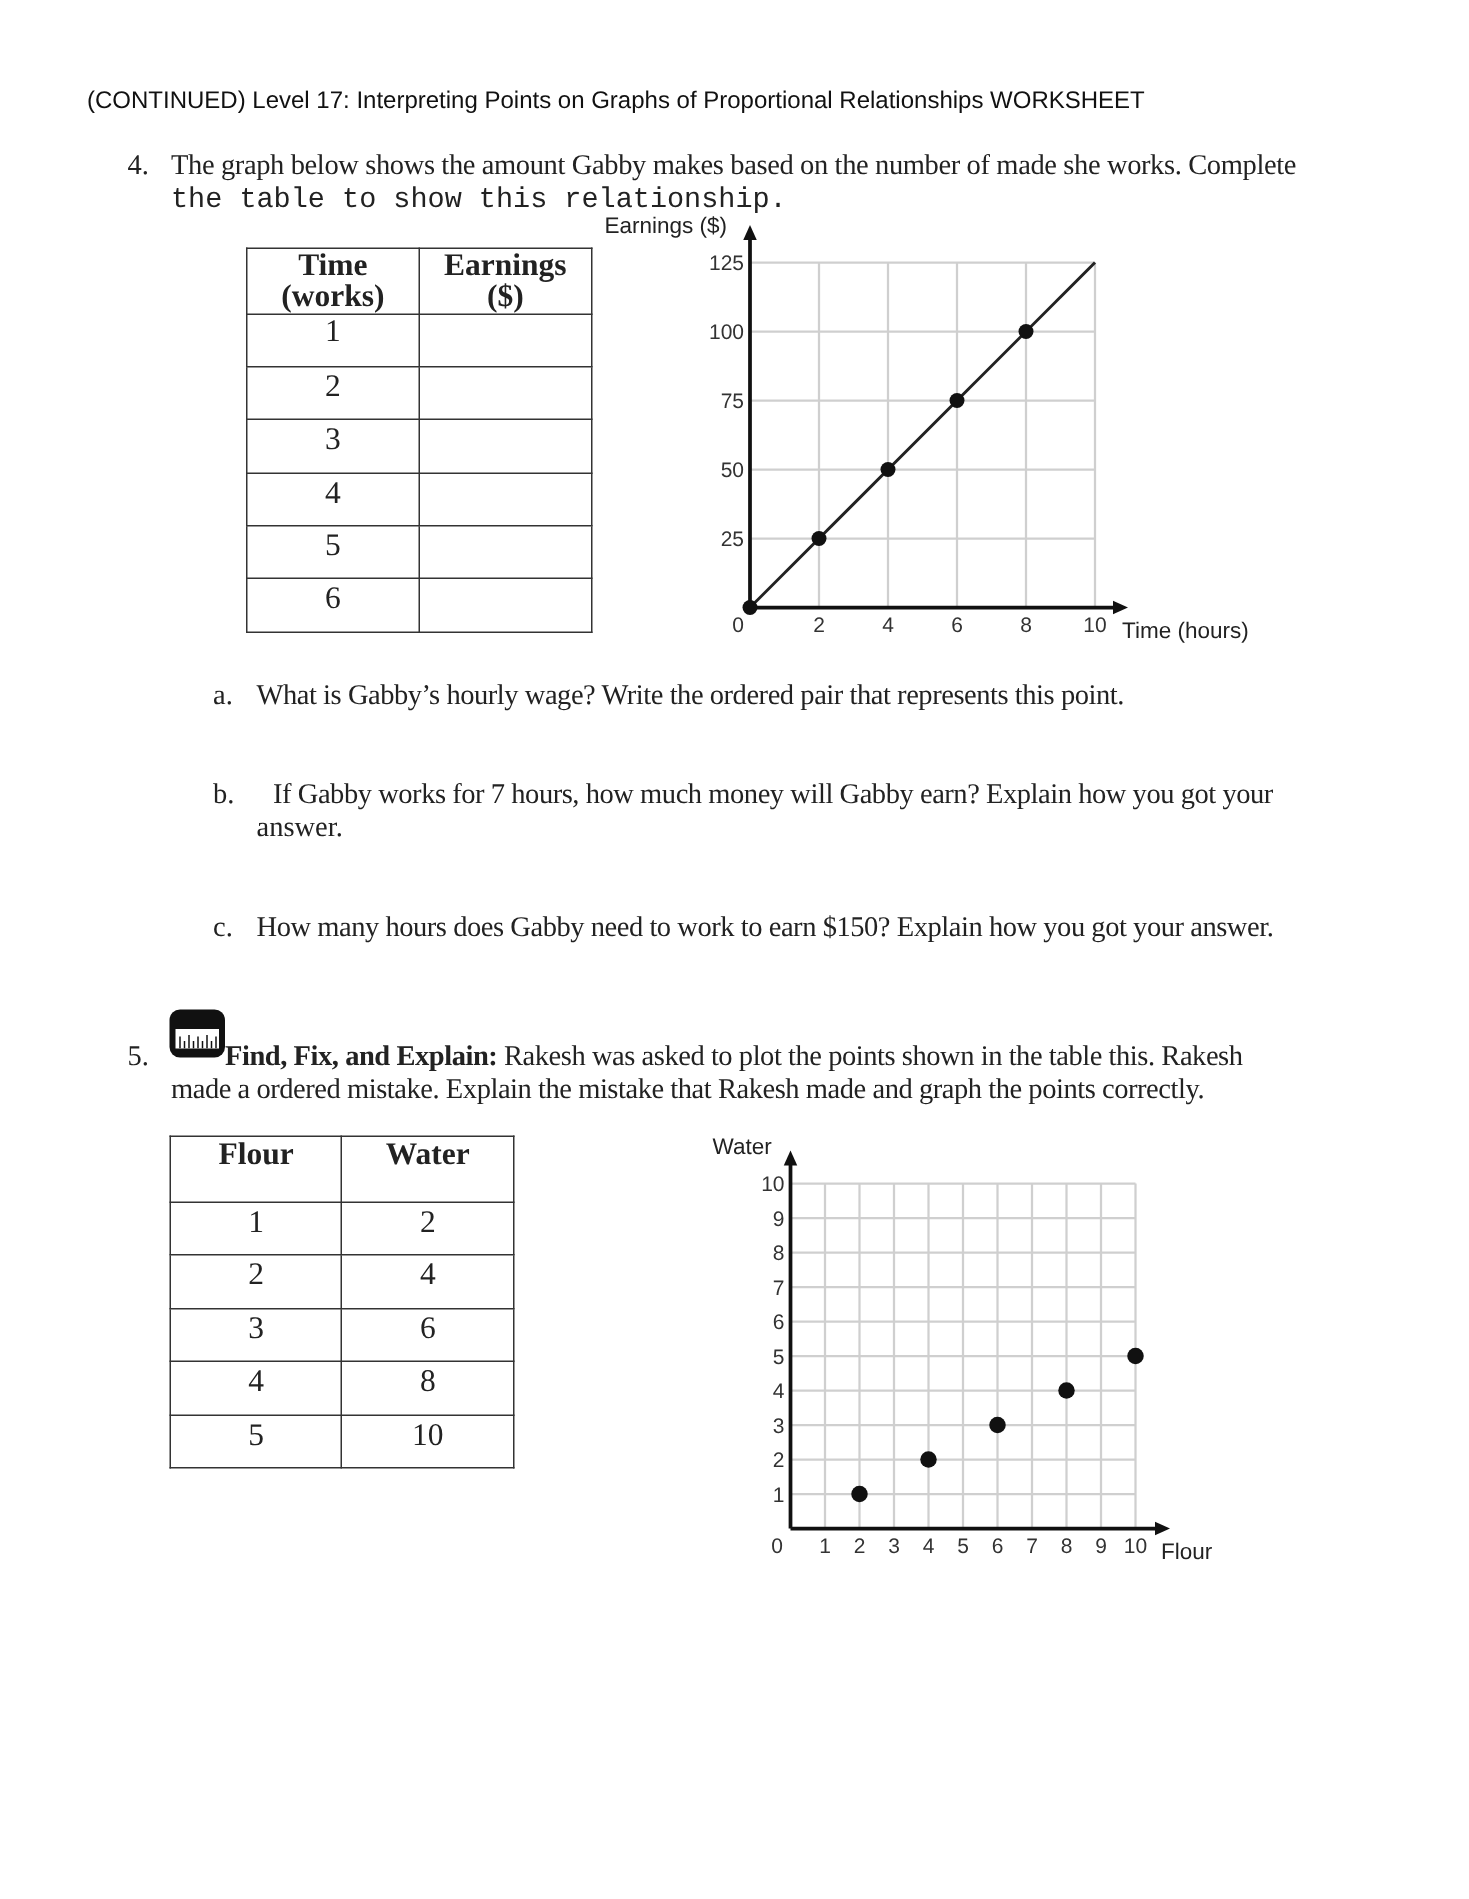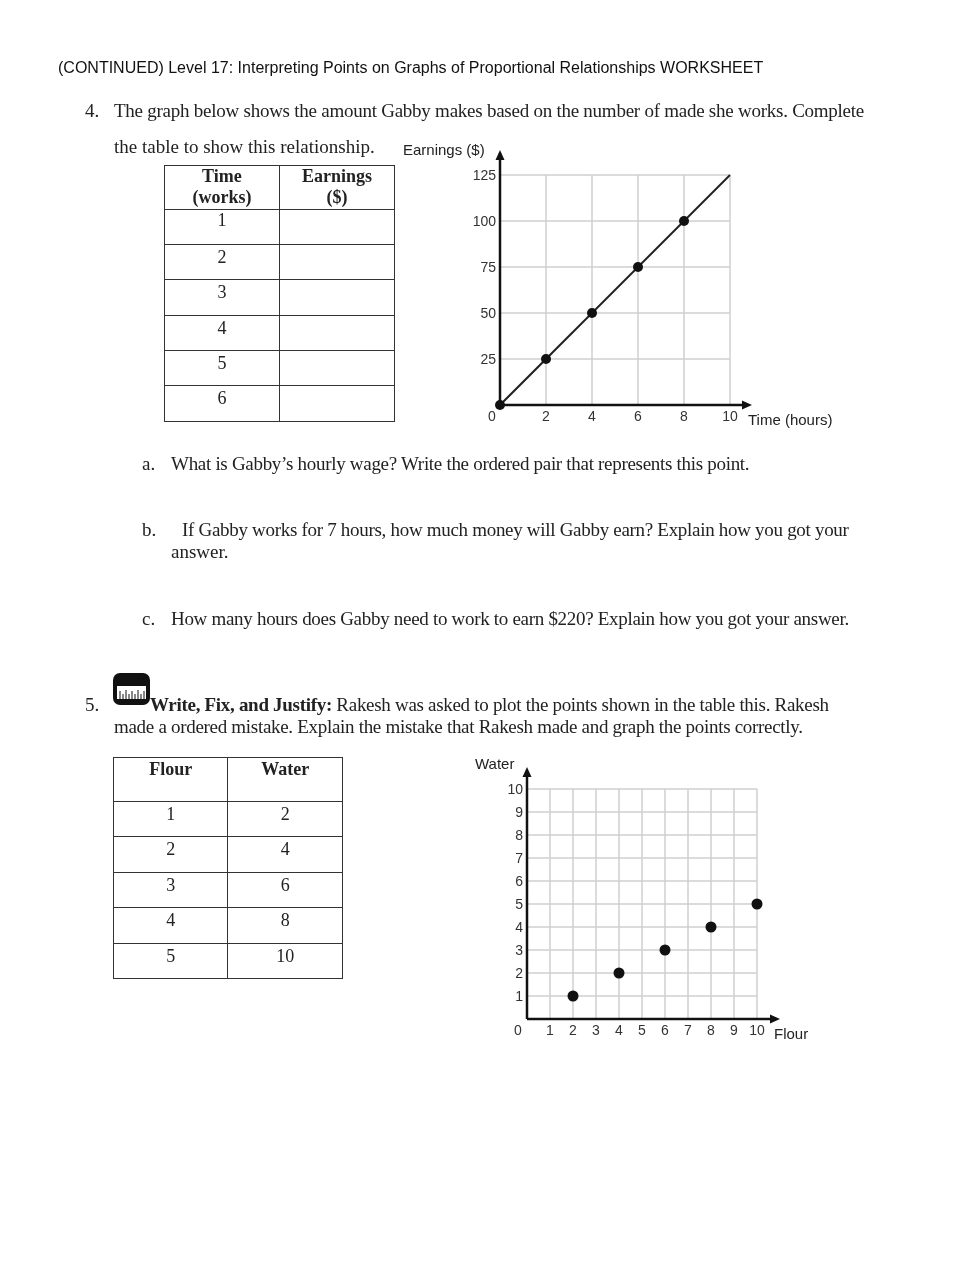--- a/index.html
+++ b/index.html
@@ -3,38 +3,38 @@
 <meta charset="utf-8">
 <style>
   html, body { margin:0; padding:0; background:#ffffff; }
   body { width:979px; height:1266px; position:relative; overflow:hidden; color:#1a1a1a; }
   .abs { position:absolute; }
   .title { left:58px; top:59px; font-family:"Liberation Sans", sans-serif; font-size:16px; color:#111; white-space:nowrap; }
   .serif { font-family:"Liberation Serif", serif; font-size:19px; color:#222; line-height:22px; }
   .qnum { position:absolute; }
   .qtext { position:absolute; }
   .sub { position:absolute; }
-  table.ws { position:absolute; border-collapse:collapse; font-family:"Liberation Serif", serif; font-size:18px; color:#222; }
+  table.ws { position:absolute; border-collapse:collapse; font-family:"Liberation Serif", serif; font-size:21px; color:#222; }
   table.ws td, table.ws th { border:1.5px solid #333; text-align:center; padding:0; }
   table.ws th { font-weight:bold; vertical-align:top; line-height:21px; }
   table.ws td { vertical-align:top; line-height:20px; }
   svg text { font-family:"Liberation Sans", sans-serif; }
   .icon-box { position:absolute; left:113px; top:673px; width:37px; height:32px; background:#111; border-radius:7px; }
   .icon-inner { position:absolute; left:4px; top:13px; width:29px; height:13px; background:#fff; }
   .bold { font-weight:bold; }
 </style>
 </head>
 <body>
 
 <div class="abs title">(CONTINUED) Level 17:  Interpreting Points on Graphs of Proportional Relationships WORKSHEET</div>
 
 <div class="serif">
   <span class="qnum" style="left:85px; top:100px;">4.</span>
   <span class="qtext" style="left:114px; top:100px; white-space:nowrap; letter-spacing:-0.25px;">The graph below shows the amount Gabby makes based on the number of made she works. Complete</span>
-  <span class="qtext" style="left:114px; top:136px; white-space:nowrap;">the table to show this relationship.</span>
+  <span class="qtext" style="left:114px; top:122px; white-space:nowrap;font-family:Liberation Mono, monospace;">the table to show this relationship.</span>
 </div>
 
 <table class="ws" style="left:164px; top:165px; width:231px;">
   <tbody>
       <tr style="height:44px;">
     <th style="width:115px;"><span>Time</span><br><span>(works)</span></th>
     <th style="width:115px;"><span>Earnings</span><br><span>($)</span></th>
   </tr>
   <tr style="height:35px;">
         <td>1</td>
@@ -111,42 +111,42 @@
 
 <div class="serif">
   <span class="sub" style="left:142px; top:453px;">a.</span>
   <span class="sub" style="left:171px; top:453px; white-space:nowrap; letter-spacing:-0.3px;">What is Gabby’s hourly wage? Write the ordered pair that represents this point.</span>
 
   <span class="sub" style="left:142px; top:519px;">b.</span>
   <span class="sub" style="left:182px; top:519px; white-space:nowrap; letter-spacing:-0.3px;">If Gabby works for 7 hours, how much money will Gabby earn? Explain how you got your</span>
   <span class="sub" style="left:171px; top:541px; white-space:nowrap;">answer.</span>
 
   <span class="sub" style="left:142px; top:608px;">c.</span>
-  <span class="sub" style="left:171px; top:608px; white-space:nowrap; letter-spacing:-0.3px;">How many hours does Gabby need to work to earn $220? Explain how you got your answer.</span>
+  <span class="sub" style="left:171px; top:608px; white-space:nowrap; letter-spacing:-0.3px;">How many hours does Gabby need to work to earn $150? Explain how you got your answer.</span>
 </div>
 
 <div class="icon-box">
   <div class="icon-inner"></div>
   <svg class="abs" style="left:4px; top:13px;" width="29" height="13">
     <g stroke="#111" stroke-width="1">
       <line x1="3" y1="13" x2="3" y2="5"></line>
         <line x1="6" y1="13" x2="6" y2="8"></line>
       <line x1="9" y1="13" x2="9" y2="4"></line>
         <line x1="12" y1="13" x2="12" y2="8"></line>
       <line x1="15" y1="13" x2="15" y2="5"></line>
         <line x1="18" y1="13" x2="18" y2="8"></line>
       <line x1="21" y1="13" x2="21" y2="4"></line>
         <line x1="24" y1="13" x2="24" y2="8"></line>
       <line x1="27" y1="13" x2="27" y2="5"></line>
     </g>
   </svg>
 </div>
 <div class="serif">
   <span class="qnum" style="left:85px; top:694px;">5.</span>
-  <span class="qtext" style="left:150px; top:694px; white-space:nowrap; letter-spacing:-0.3px;"><span class="bold">Write, Fix, and Justify:</span><span> Rakesh was asked to plot the points shown in the table this. Rakesh</span></span>
+  <span class="qtext" style="left:150px; top:694px; white-space:nowrap; letter-spacing:-0.3px;"><span class="bold">Find, Fix, and Explain:</span><span> Rakesh was asked to plot the points shown in the table this. Rakesh</span></span>
   <span class="qtext" style="left:114px; top:716px; white-space:nowrap; letter-spacing:-0.3px;">made a ordered mistake. Explain the mistake that Rakesh made and graph the points correctly.</span>
 </div>
 
 <table class="ws" style="left:113px; top:757px; width:230px;">
   <tbody>
       <tr style="height:44px;">
     <th style="width:115px; padding-top:1px;">Flour</th>
     <th style="width:115px; padding-top:1px;">Water</th>
   </tr>
   <tr style="height:35px;">

